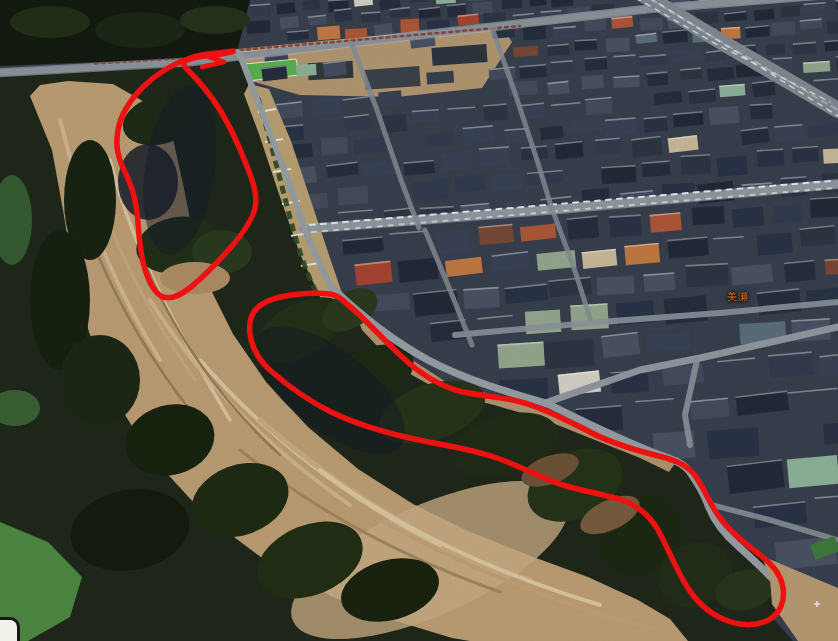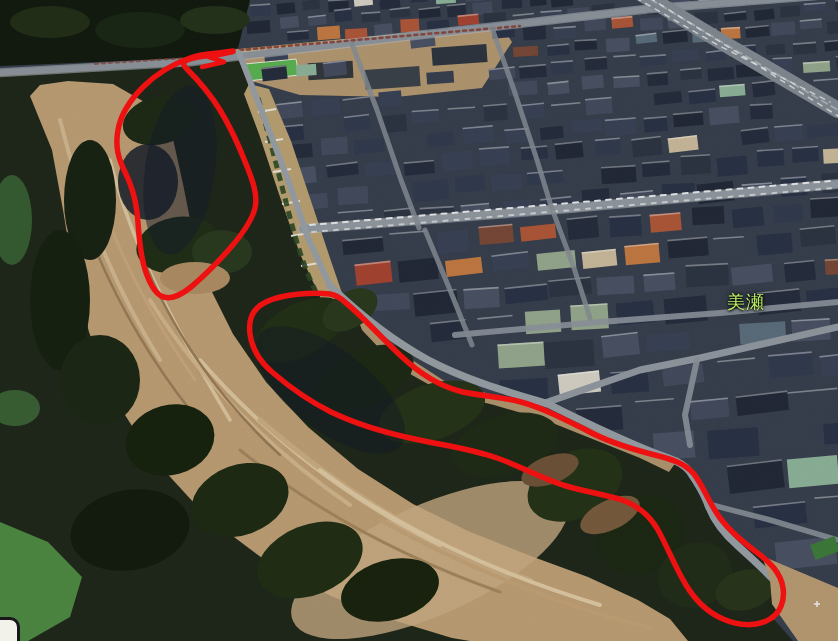--- a/index.html
+++ b/index.html
@@ -1,19 +1,19 @@
 <!DOCTYPE html>
 <html><head>
 <meta charset="utf-8">
 <style>
   html,body{margin:0;padding:0;background:#000;}
   .stage{position:relative;width:838px;height:641px;overflow:hidden;
          font-family:"DejaVu Sans","Liberation Sans",sans-serif;background:#39414f;}
   .stage svg{position:absolute;left:0;top:0;display:block;}
-  .place-label{position:absolute;left:727px;top:290px;color:#bef264;font-size:18px;
+  .place-label{position:absolute;left:727px;top:290px;color:#f97316;font-size:10px;
     letter-spacing:1px;font-weight:500;
     text-shadow:0 0 3px rgba(0,0,0,.95),0 1px 2px rgba(0,0,0,.9),0 0 6px rgba(0,0,0,.7);
     cursor:pointer;user-select:none;text-align:center;}
   .ui-card{position:absolute;left:-14px;top:617px;width:28px;height:44px;
     background:#f2f2ea;border:3px solid #17171c;border-radius:10px;}
 </style>
 </head>
 <body>
 
 <div class="stage">

